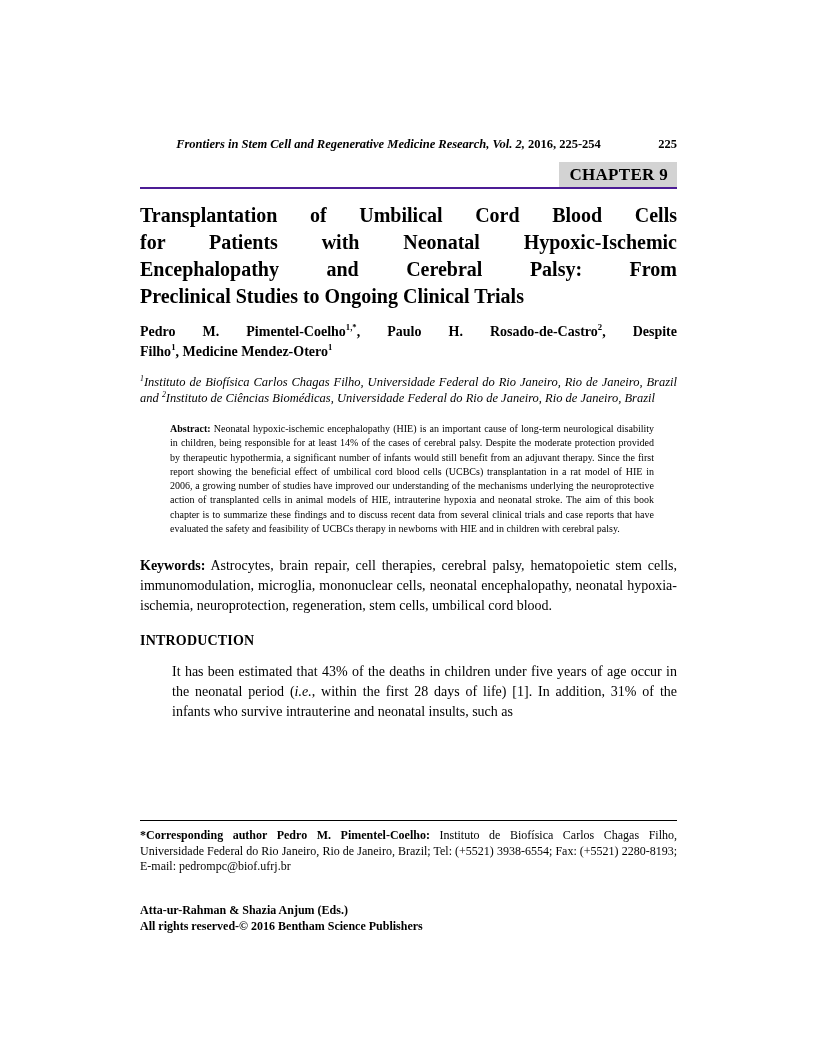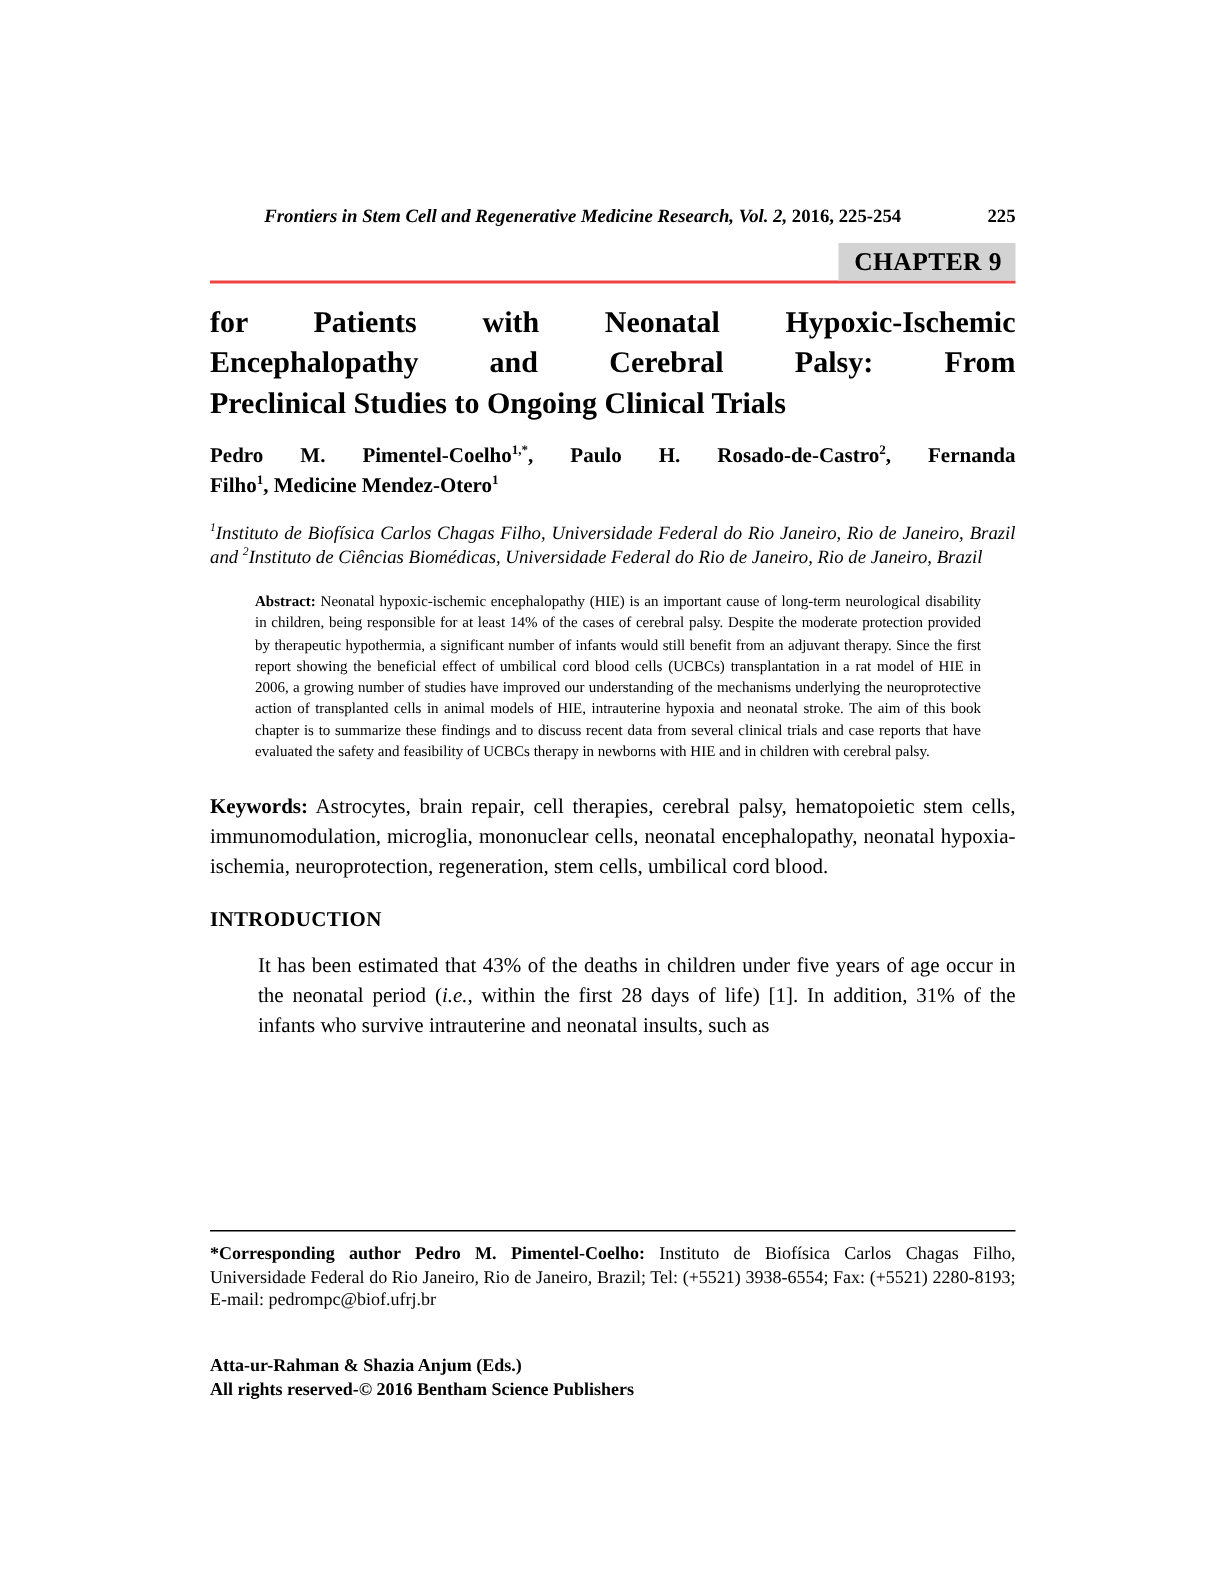--- a/index.html
+++ b/index.html
@@ -5,21 +5,21 @@
   * { margin: 0; padding: 0; box-sizing: border-box; }
   html, body { width: 816px; height: 1056px; background: #ffffff; overflow: hidden; }
   body { font-family: "Liberation Serif", "DejaVu Serif", serif; color: #000000; }
   .sheet { position: relative; width: 816px; height: 1056px; background: #ffffff; }
   .content { position: absolute; left: 140px; top: 0; width: 537px; padding-top: 137px; }
 
   .running-header { position: relative; font-size: 12.5px; font-weight: bold; height: 16px; }
   .citation { display: block; text-align: center; padding-right: 40px; }
   .page-number { position: absolute; right: 0; top: 0; }
 
-  .chapter-bar { margin-top: 9px; border-bottom: 2px solid #ef4444; text-align: right; line-height: 0; }
+  .chapter-bar { margin-top: 9px; border-bottom: 2px solid #4c1d95; text-align: right; line-height: 0; }
   .chapter-badge { display: inline-block; background: #d3d3d3; font-size: 17px; font-weight: bold;
                    line-height: 21px; padding: 2px 9px 2px 10px; letter-spacing: 0.3px; }
 
   .chapter-title { margin-top: 13px; font-size: 20px; font-weight: bold; }
   .title-line { line-height: 27px; text-align: justify; text-align-last: justify; }
   .title-line.last { text-align-last: left; }
 
   .authors { margin-top: 12px; font-size: 14px; font-weight: bold; }
   .author-line { line-height: 19.5px; text-align: justify; text-align-last: justify; }
   .author-line.last { text-align-last: left; }
@@ -54,27 +54,28 @@
     <div class="running-header">
       <span class="citation"><span style="font-style: italic;">Frontiers in Stem Cell and Regenerative Medicine Research, Vol. 2, </span><span>2016, 225-254</span></span>
       <span class="page-number">225</span>
     </div>
 
     <div class="chapter-bar">
       <span class="chapter-badge">CHAPTER 9</span>
     </div>
 
     <div class="chapter-title">
+      <div class="title-line">Transplantation of Umbilical Cord Blood Cells</div>
       <div class="title-line">for Patients with Neonatal Hypoxic-Ischemic</div>
       <div class="title-line">Encephalopathy and Cerebral Palsy: From</div>
       <div class="title-line last">Preclinical Studies to Ongoing Clinical Trials</div>
     </div>
 
     <div class="authors">
-      <div class="author-line"><span>Pedro M. Pimentel-Coelho</span><sup>1,*</sup><span>, Paulo H. Rosado-de-Castro</span><sup>2</sup><span>, Fernanda</span></div>
+      <div class="author-line"><span>Pedro M. Pimentel-Coelho</span><sup>1,*</sup><span>, Paulo H. Rosado-de-Castro</span><sup>2</sup><span>, Despite</span></div>
       <div class="author-line last"><span>Filho</span><sup>1</sup><span>, Medicine Mendez-Otero</span><sup>1</sup></div>
     </div>
 
     <div class="affiliations"><sup>1</sup><span>Instituto de Biofísica Carlos Chagas Filho, Universidade Federal do Rio Janeiro, Rio de Janeiro, Brazil and </span><sup>2</sup><span>Instituto de Ciências Biomédicas, Universidade Federal do Rio de Janeiro, Rio de Janeiro, Brazil</span></div>
 
     <div class="abstract">
       <span class="bold">Abstract:</span><span> Neonatal hypoxic-ischemic encephalopathy (HIE) is an important cause of long-term neurological disability in children, being responsible for at least 14% of the cases of cerebral palsy. Despite the moderate protection provided by therapeutic hypothermia, a significant number of infants would still benefit from an adjuvant therapy. Since the first report showing the beneficial effect of umbilical cord blood cells (UCBCs) transplantation in a rat model of HIE in 2006, a growing number of studies have improved our understanding of the mechanisms underlying the neuroprotective action of transplanted cells in animal models of HIE, intrauterine hypoxia and neonatal stroke. The aim of this book chapter is to summarize these findings and to discuss recent data from several clinical trials and case reports that have evaluated the safety and feasibility of UCBCs therapy in newborns with HIE and in children with cerebral palsy.</span>
     </div>
 
     <div class="keywords">

